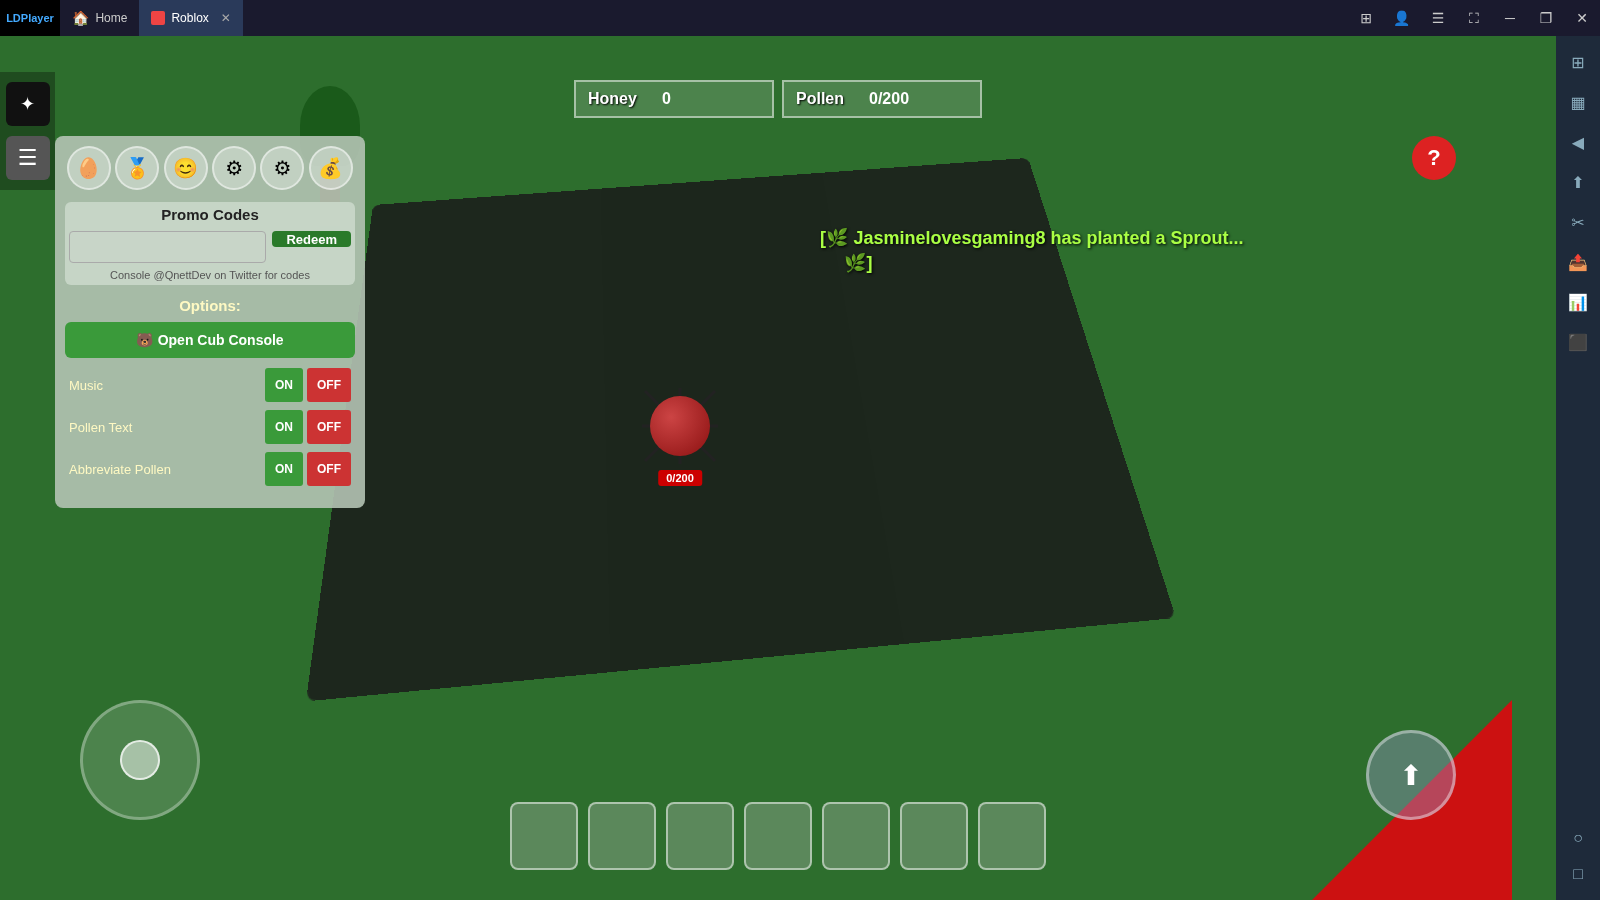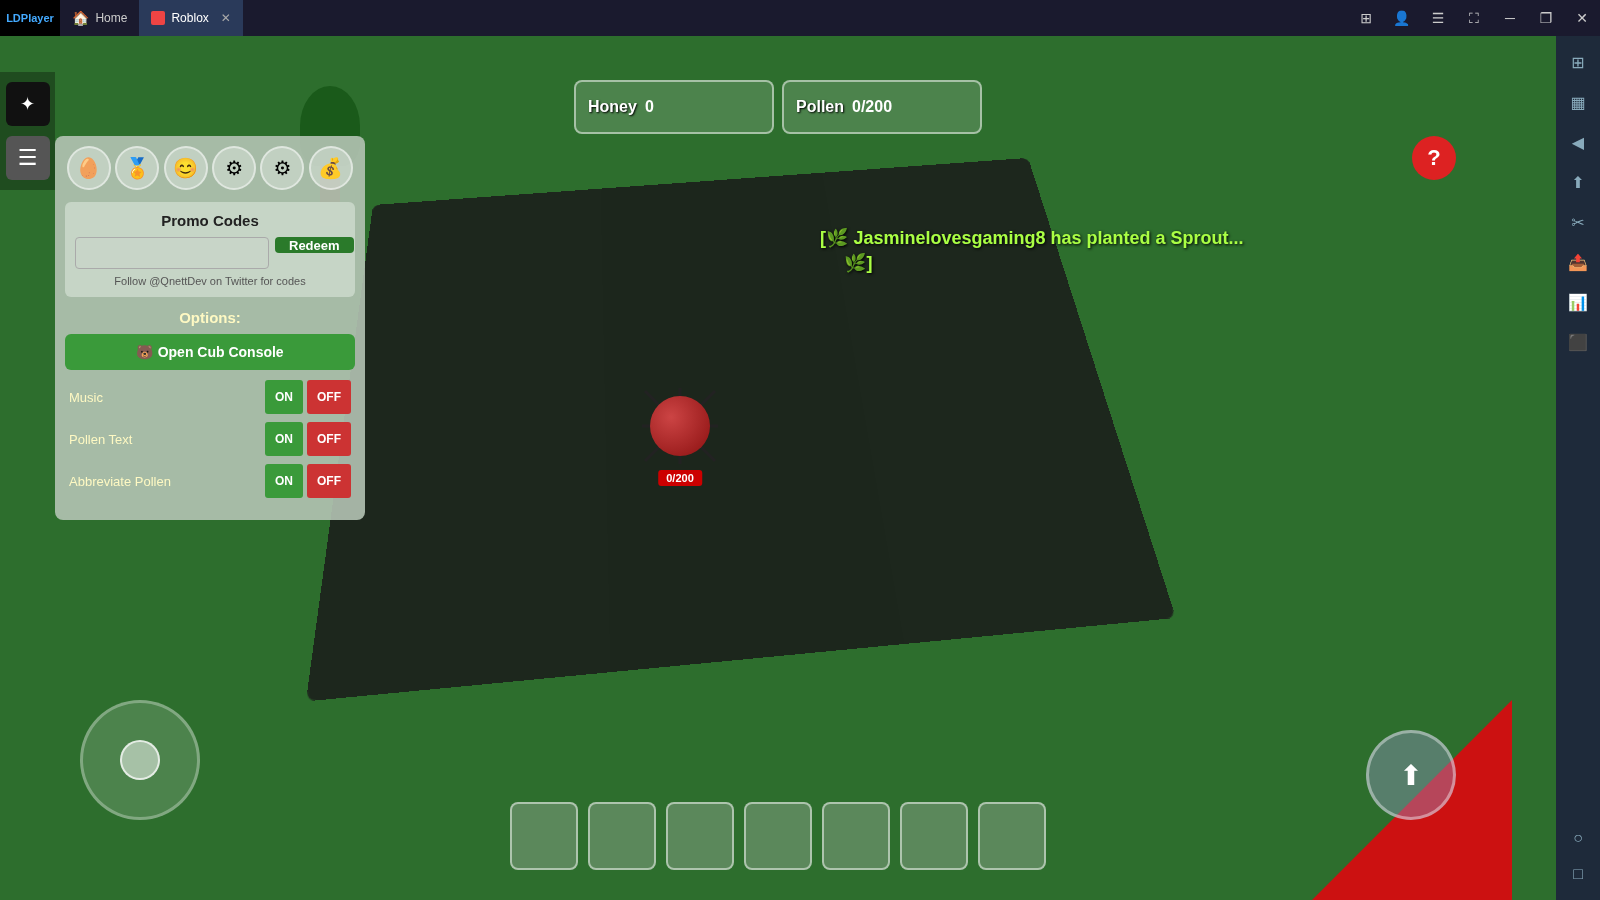--- a/index.html
+++ b/index.html
@@ -172,23 +172,23 @@
       display: flex;
       gap: 8px;
       z-index: 50;
       padding-top: 8px;
     }
     .hud-item {
       display: flex;
       align-items: center;
       background: rgba(255,255,255,0.15);
       border: 2px solid rgba(255,255,255,0.5);
-      border-radius: 8px;
-      padding: 16px 12px;
-      gap: 8px;
+      border-radius: 0;
+      padding: 8px 12px;
+      gap: 25px;
       min-width: 200px;
     }
     .hud-label {
       color: #fff;
       font-size: 16px;
       font-weight: bold;
       text-shadow: 1px 1px 2px #000;
     }
     .hud-value {
       color: #fff;
@@ -265,21 +265,21 @@
       font-size: 20px;
       cursor: pointer;
       background: rgba(255,255,255,0.3);
       border: 2px solid rgba(255,255,255,0.5);
     }
 
     
     .promo-section {
       background: rgba(200,215,200,0.95);
       border-radius: 6px;
-      padding: 10px;
+      padding: 4px;
       margin-bottom: 8px;
     }
     .promo-title {
       text-align: center;
       font-size: 15px;
       font-weight: bold;
       color: #222;
       margin-bottom: 8px;
     }
     .promo-input-row {
@@ -570,21 +570,21 @@
       <div class="ui-icon">⚙</div>
       <div class="ui-icon">💰</div>
     </div>
 
     <div class="promo-section">
       <div class="promo-title">Promo Codes</div>
       <div class="promo-input-row">
         <input class="promo-input" type="text" placeholder="" style="">
         <button class="redeem-btn">Redeem</button>
       </div>
-      <div class="promo-hint">Follow @QnettDev on Twitter for codes</div>
+      <div class="promo-hint">Console @QnettDev on Twitter for codes</div>
     </div>
 
     <div class="options-section">
       <div class="options-title">Options:</div>
       <button class="open-console-btn">🐻 Open Cub Console</button>
 
       <div class="toggle-row">
         <span class="toggle-label">Music</span>
         <div class="toggle-group">
           <button class="toggle-btn on">ON</button>

